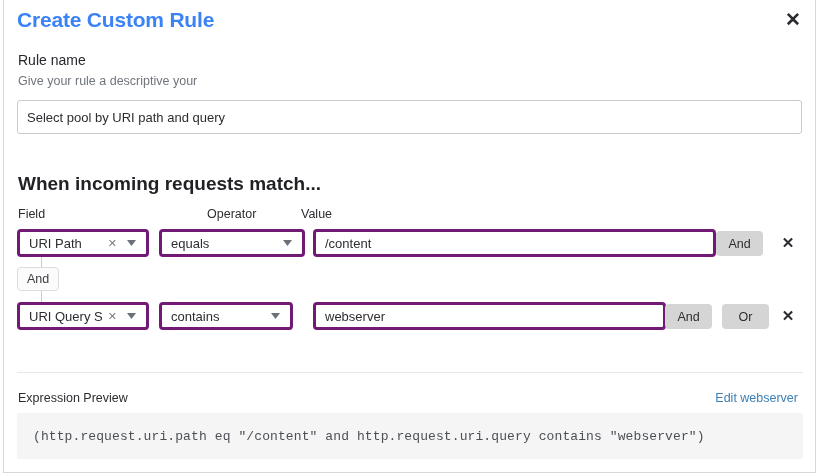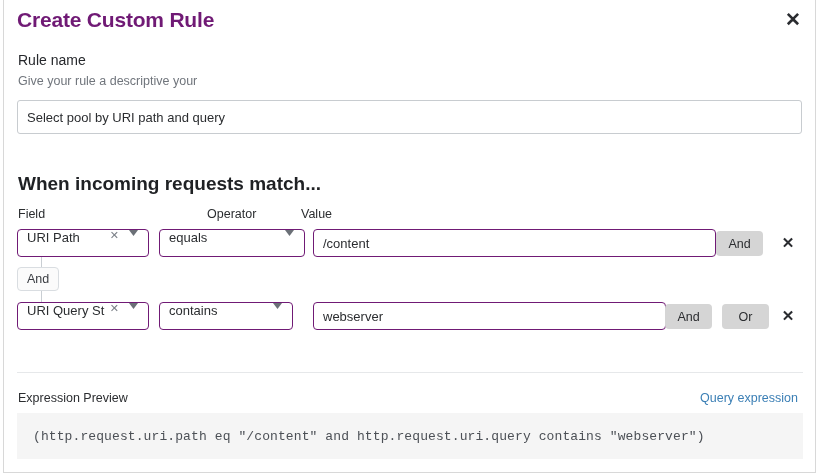--- a/index.html
+++ b/index.html
@@ -22,21 +22,21 @@
     position:absolute;right:10px;top:7px;
     width:24px;height:24px;
     display:flex;align-items:center;justify-content:center;
     font-size:19px;line-height:1;font-weight:700;
     color:#2a2c30;cursor:pointer;
     background:none;border:none;padding:0;
     font-family:"Liberation Sans", sans-serif;
   }
   .title{
     position:absolute;left:13px;top:8px;
-    font-size:21px;font-weight:700;color:#701a75;
+    font-size:21px;font-weight:700;color:#3b82f6;
     letter-spacing:-0.2px;
   }
   .rule-name-label{
     position:absolute;left:14px;top:52px;
     font-size:14px;color:#26282c;
   }
   .rule-name-sub{
     position:absolute;left:14px;top:74px;
     font-size:12.5px;color:#70757c;
   }
@@ -62,27 +62,27 @@
     font-size:12.5px;color:#2b2d30;
   }
   .lbl-field{left:14px;}
   .lbl-operator{left:155px;margin-left:48px;}
   .lbl-value{left:297px;}
 
   .ctl{
     position:absolute;
     box-sizing:border-box;
     height:28px;
-    border:1px solid #701a75;
+    border:3px solid #701a75;
     border-radius:4px;
     background:#ffffff;
     font-size:13px;
     color:#2b2d30;
     font-family:"Liberation Sans", sans-serif;
-    display:flex;align-items:flex-start;
+    display:flex;align-items:center;
   }
   .select-ctl{cursor:pointer;padding-left:9px;}
   .select-text{
     flex:1;
     white-space:nowrap;overflow:hidden;
   }
   .clear-x{
     font-size:11px;color:#7a7f86;
     padding:0 5px;cursor:pointer;
     line-height:1;
@@ -251,19 +251,19 @@
 
   <input class="ctl text-ctl r2-val" value="webserver" style="">
 
   <button class="pill r2-and">And</button>
   <button class="pill r2-or">Or</button>
   <button class="del-x r2-x">✕</button>
 
   <div class="divider"></div>
 
   <div class="expr-label">Expression Preview</div>
-  <a class="edit-expr">Query expression</a>
+  <a class="edit-expr">Edit webserver</a>
 
   <div class="expr-box">
     <span class="expr-text">(http.request.uri.path eq "/content" and http.request.uri.query contains "webserver")</span>
   </div>
 
 </div>
 
 </body></html>

